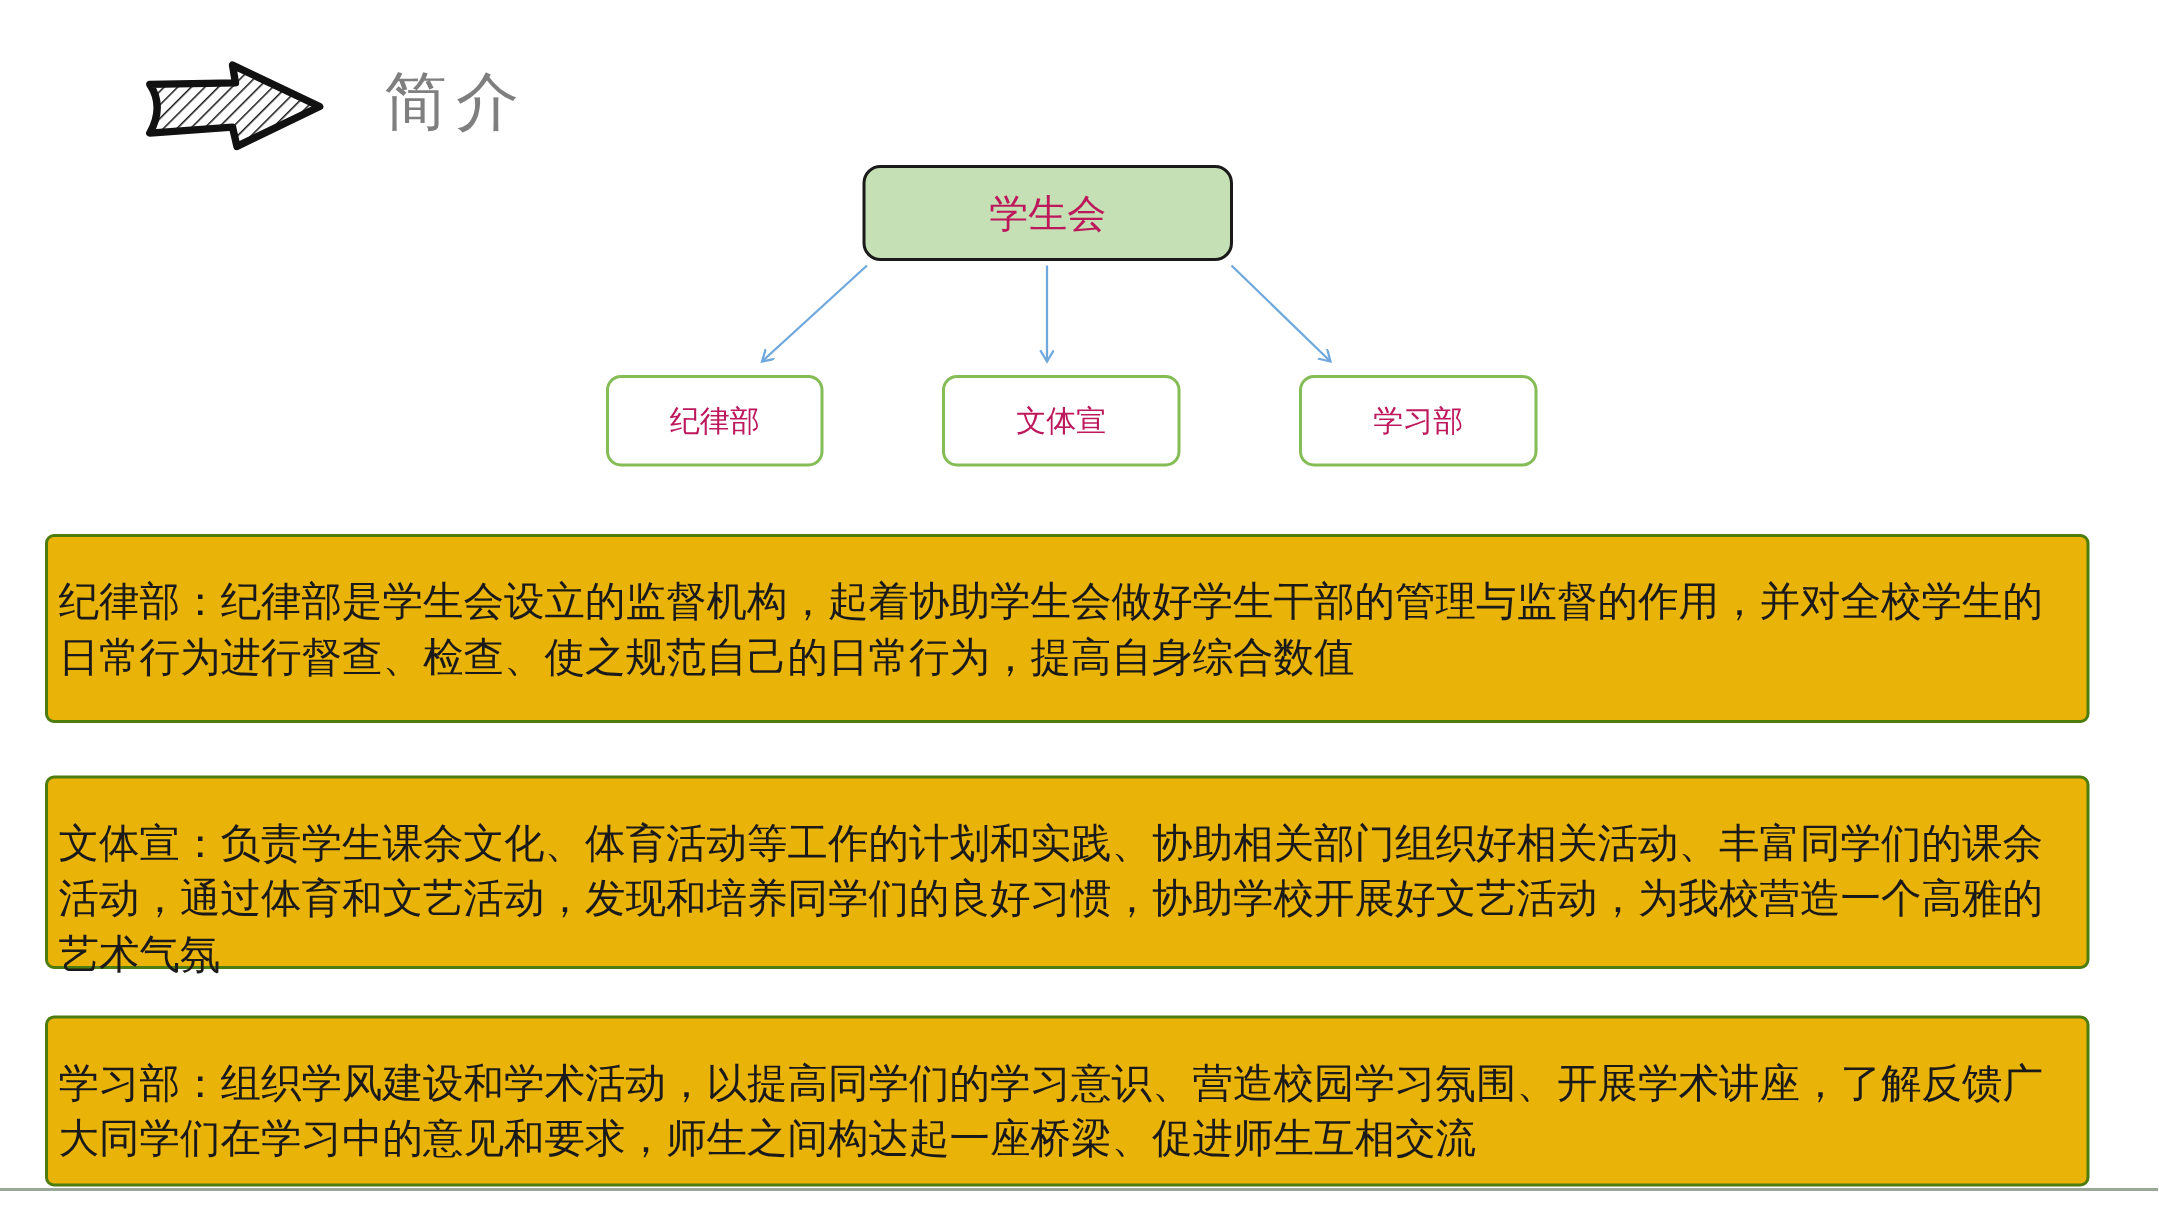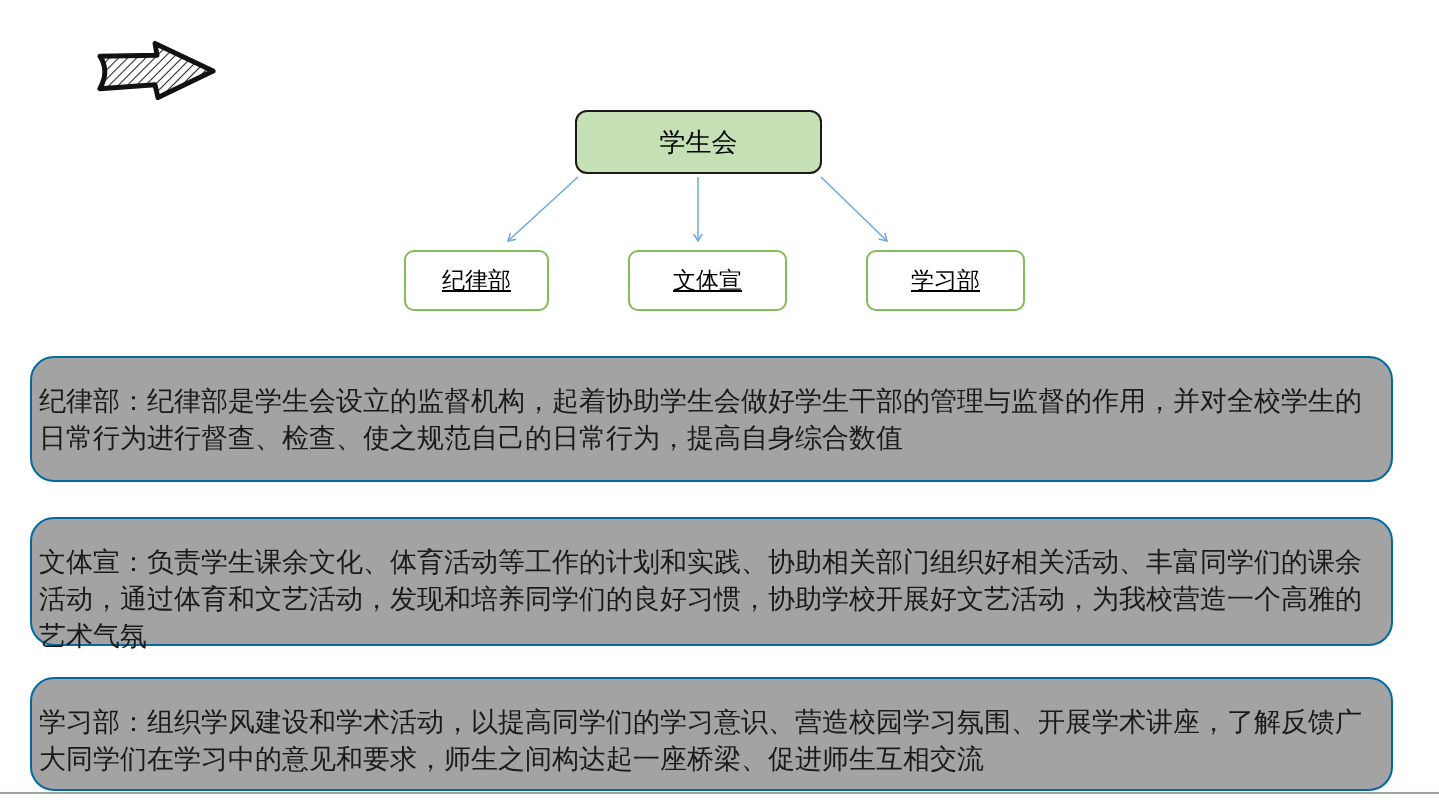--- a/index.html
+++ b/index.html
@@ -34,61 +34,60 @@
     color: #7f7f7f;
   }
   
   .node {
     position: absolute;
     display: flex;
     align-items: center;
     justify-content: center;
     box-sizing: border-box;
     background: #ffffff;
-    color: #000000;
+    color: #be185d;
   }
   .node-root {
     left: 575px;
     top: 110px;
     width: 247px;
     height: 64px;
     background: #c5e0b4;
     border: 2.5px solid #1a1a1a;
     border-radius: 12px;
     font-size: 26px;
   }
   .node-child {
     top: 250px;
     height: 61px;
     border: 2px solid #84bd55;
     border-radius: 10px;
-    font-size: 23px;
-    text-decoration: underline;
+    font-size: 20px;
   }
   .node-child-1 { left: 404px; width: 145px; }
   .node-child-2 { left: 628px; width: 159px; }
   .node-child-3 { left: 866px; width: 159px; align-items: center; }
   
   .connectors {
     position: absolute;
     left: 0;
     top: 0;
     width: 1439px;
     height: 804px;
     pointer-events: none;
   }
   
   .desc-box {
     position: absolute;
     left: 30px;
     width: 1363px;
     box-sizing: border-box;
-    border: 2px solid #0369a1;
-    border-radius: 24px;
-    background: #a3a3a3;
+    border: 2px solid #4d7c0f;
+    border-radius: 6px;
+    background: #eab308;
   }
   .desc-box p {
     margin: 0;
     padding: 25px 12px 0 7px;
     font-size: 27px;
     line-height: 37px;
     color: #1a1a1a;
     word-break: break-all;
   }
   .desc-box-1 { top: 356px; height: 126px; }
@@ -112,20 +111,21 @@
   <svg class="sketch-arrow" viewBox="0 0 130 66" aria-hidden="true">
     <defs>
       <pattern id="hatch" width="6.5" height="6.5" patternUnits="userSpaceOnUse" patternTransform="rotate(45)">
         <rect width="6.5" height="6.5" fill="#ffffff"></rect>
         <line x1="0" y1="0" x2="0" y2="6.5" stroke="#1c1c1c" stroke-width="2.1"></line>
       </pattern>
     </defs>
     <path d="M8,18 Q18,33 8,51 L64,47 L67,60 L123,33 L64,5 L66,17 Z" fill="url(#hatch)" stroke="#111111" stroke-width="5" stroke-linejoin="round"></path>
   </svg>
 
+  <h1 class="page-title">简介</h1>
 
   <div class="node node-root">
     <span>学生会</span>
   </div>
 
   <svg class="connectors" viewBox="0 0 1439 804" aria-hidden="true">
     <defs>
       <marker id="arrowhead" markerWidth="12" markerHeight="12" refX="7.5" refY="4.5" orient="auto" markerUnits="userSpaceOnUse">
         <path d="M0,0 L7.5,4.5 L0,9" fill="none" stroke="#6fa8dc" stroke-width="1.5"></path>
       </marker>

